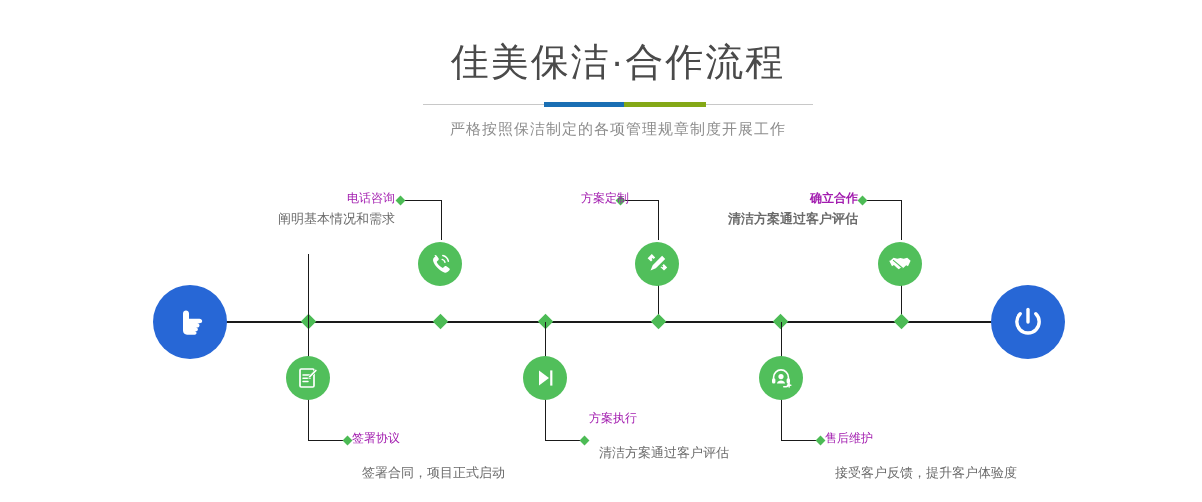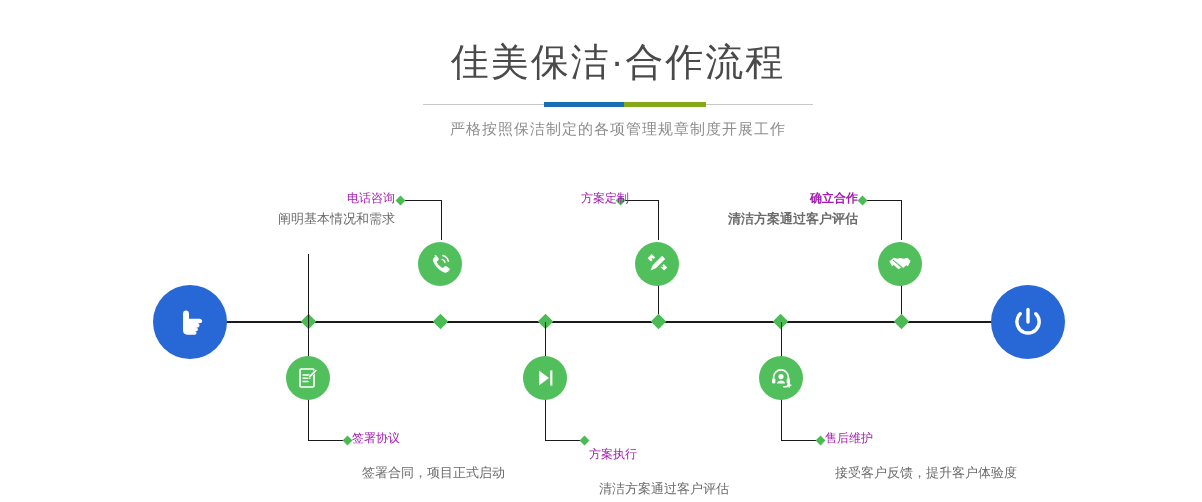--- a/index.html
+++ b/index.html
@@ -169,21 +169,21 @@
   <div class="connector h" style="left:545px;top:440px;width:40px;"></div>
   <div class="tip-dot" style="left:581px;top:437px;"></div>
   <div class="node" style="left:523px;top:356px;">
     <span>
       <svg width="26" height="26" viewBox="0 0 26 26">
         <path d="M7 5.6l10 7.4-10 7.4z" fill="#ffffff"></path>
         <rect x="18.2" y="5.4" width="2.2" height="15.2" fill="#ffffff"></rect>
       </svg>
     </span>
   </div>
-  <div class="label bottom" style="left:589px;top:444px;width:250px;">
+  <div class="label bottom" style="left:589px;top:408px;width:250px;">
     <div class="ttl">方案执行</div>
     <div class="desc">清洁方案通过客户评估</div>
   </div>
 
   <div class="diamond" style="left:775px;top:316px;"></div>
   <div class="connector v" style="left:901px;top:254px;height:68px;"></div>
   <div class="connector v" style="left:901px;top:200px;height:40px;"></div>
   <div class="connector h" style="left:862px;top:200px;width:39px;"></div>
   <div class="tip-dot" style="left:859px;top:197px;"></div>
   <div class="node" style="left:878px;top:242px;">

